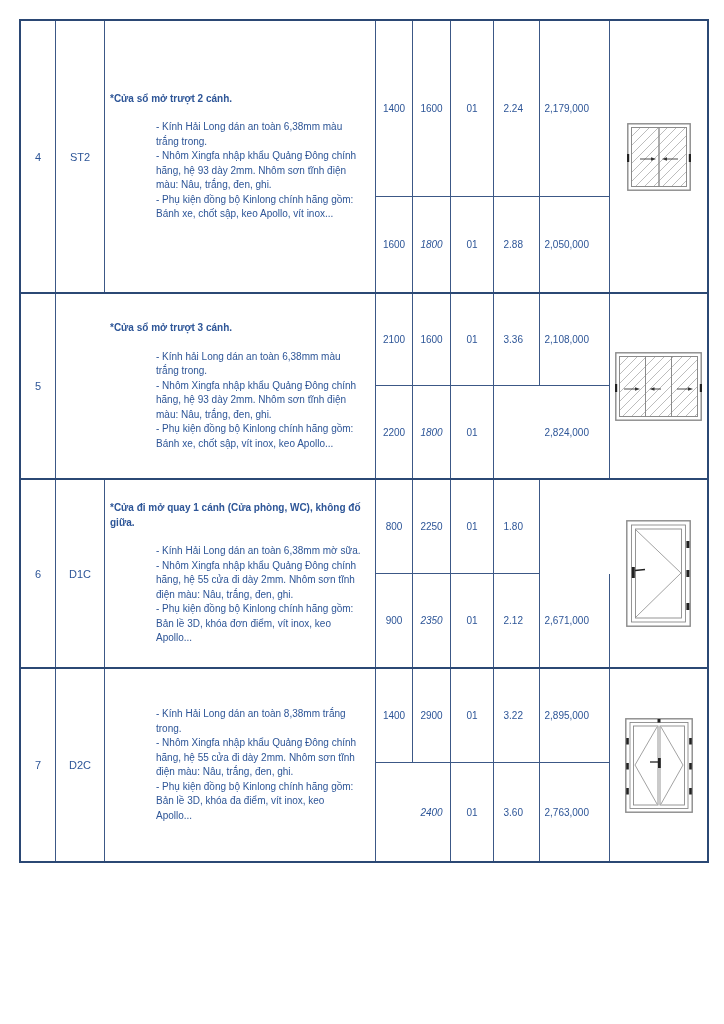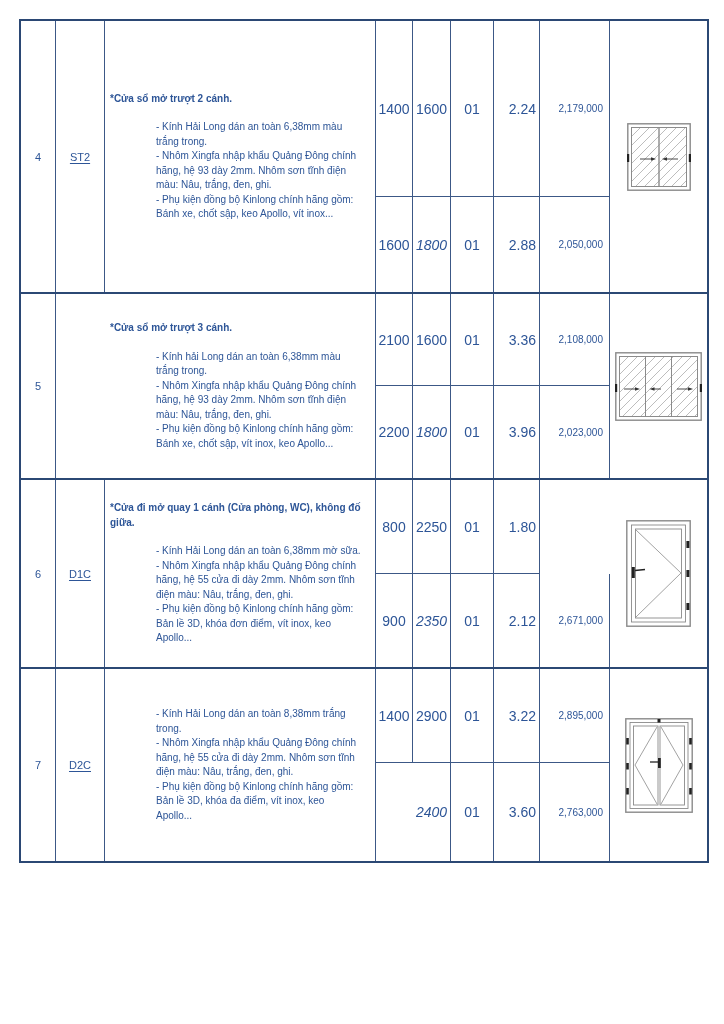--- a/index.html
+++ b/index.html
@@ -31,28 +31,28 @@
   }
   .trow + .trow{border-top:2px solid var(--line-strong);}
   .cell{
     border-right:1px solid var(--line);
     box-sizing:border-box;
     display:flex;align-items:center;justify-content:center;
     overflow:hidden;
   }
   .c-no  {grid-area:1/1/3/2;font-size:11px;}
   .c-code{grid-area:1/2/3/3;font-size:11px;}
-  .code-text{text-decoration:underline;text-underline-offset:2px;}
+  .code-text{text-underline-offset:2px;}
   .c-desc{grid-area:1/3/3/4;align-items:center;justify-content:flex-start;}
   .desc-inner{padding:2px 14px 2px 5px;font-size:10px;line-height:14.5px;}
   .desc-title{font-weight:bold;margin-bottom:14px;}
   .desc-body{white-space:pre-line;margin-left:46px;}
-  .num{font-size:14px;}
-  .price{font-size:10px;justify-content:flex-end;padding-right:6px;}
-  .area{justify-content:flex-end;padding-right:3px;text-align:right;}
+  .num{font-size:10px;}
+  .price{font-size:10px;justify-content:flex-end;padding-right:20px;}
+  .area{justify-content:flex-end;padding-right:16px;text-align:right;}
   .n-w1{grid-area:1/4;} .n-h1{grid-area:1/5;} .n-q1{grid-area:1/6;} .n-a1{grid-area:1/7;} .n-p1{grid-area:1/8;}
   .n-w2{grid-area:2/4;} .n-h2{grid-area:2/5;font-style:italic;} .n-q2{grid-area:2/6;} .n-a2{grid-area:2/7;} .n-p2{grid-area:2/8;}
   .sub1{border-bottom:1px solid var(--line);}
   .c-img{grid-area:1/9/3/10;border-right:none;}
 </style>
 </head>
 <body>
 
 <div class="page">
   <div class="qtable" id="qtable">
@@ -110,22 +110,21 @@
       </div>
     </div>
     <div class="cell num n-w1 sub1">2100</div>
     <div class="cell num n-h1 sub1">1600</div>
     <div class="cell num n-q1 sub1">01</div>
     <div class="cell num n-a1 sub1 area">3.36</div>
     <div class="cell num n-p1 sub1 price">2,108,000</div>
     <div class="cell num n-w2">2200</div>
     <div class="cell num n-h2">1800</div>
     <div class="cell num n-q2">01</div>
-    <div class="cell num n-a2 area">3.96</div>
-    <div class="cell num n-p2 price">2,023,000</div>
+    <div class="cell num n-p2 price">2,824,000</div>
     <div class="cell c-img">
           <svg id="tpl-sliding-window-3-panel" width="87" height="69" viewBox="0 0 87 69">
     <defs>
       <pattern id="hp3" width="9" height="9" patternUnits="userSpaceOnUse">
         <path d="M-1,10 L10,-1" stroke="#a0a0a0" stroke-width="0.7"></path>
       </pattern>
     </defs>
     <rect x="0.8" y="0.8" width="85.4" height="67.4" fill="#ffffff" stroke="#8a8a8a" stroke-width="1.4"></rect>
     <rect x="4.5" y="4.5" width="78" height="60" fill="none" stroke="#8a8a8a" stroke-width="0.9"></rect>
     <rect x="4.5" y="4.5" width="26" height="60" fill="url(#hp3)" stroke="#8a8a8a" stroke-width="0.9"></rect>

